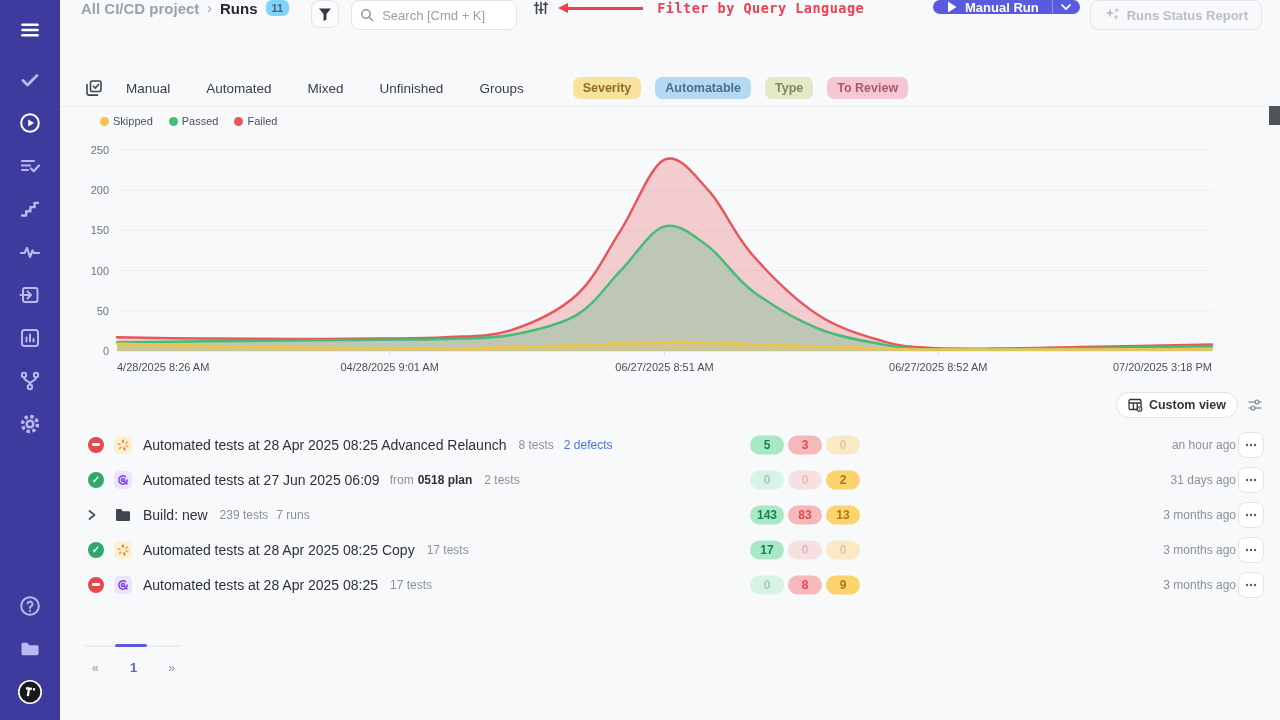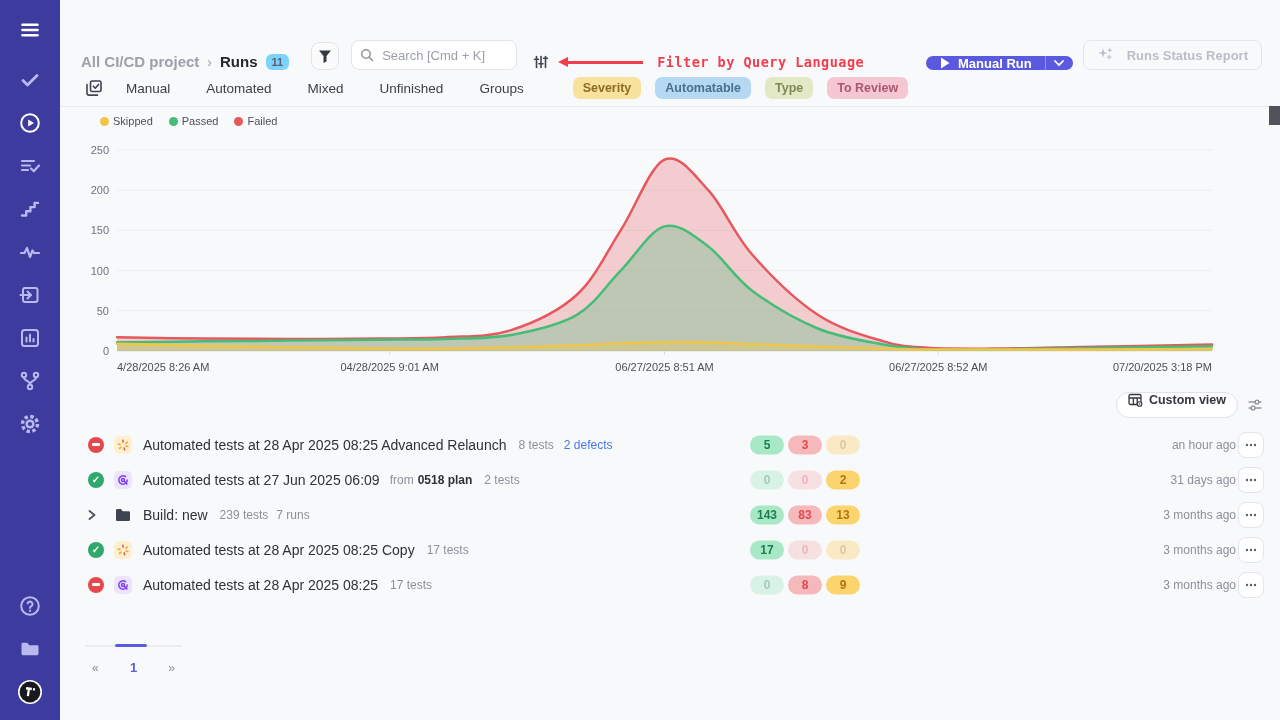--- a/index.html
+++ b/index.html
@@ -10,59 +10,59 @@
   .sidebar{width:60px;background:#3d3b9e;display:flex;flex-direction:column;align-items:center;padding-top:18px;box-sizing:border-box;flex-shrink:0}
   .side-icon{width:24px;height:24px;display:flex;align-items:center;justify-content:center;color:#b9b8ef;margin-bottom:19px;cursor:pointer}
   .side-icon.first{margin-bottom:26px}
   .side-icon.active{color:#ffffff}
   .side-spacer{flex:1}
   .logo-wrap{margin-bottom:16px}
 
   
   .main{flex:1;position:relative;min-width:0}
 
-  header{display:flex;align-items:flex-end;height:70px;padding:0 18px 0 21px;box-sizing:border-box}
+  header{display:flex;align-items:flex-start;height:70px;padding:0 18px 0 21px;box-sizing:border-box}
   .crumb-project{color:#9ba1ab;font-weight:700;font-size:15px}
   .crumb-sep{color:#9ba1ab;font-size:14px;margin:0 8px}
   .crumb-current{color:#23262b;font-weight:700;font-size:15px}
   .crumb-count{background:#7dd3fc;color:#596070;font-size:11px;font-weight:600;border-radius:6px;padding:2px 6px;margin-left:8px}
   .btn-funnel{width:26px;height:26px;border:1px solid #e2e4e9;border-radius:8px;background:#fbfbfc;display:flex;align-items:center;justify-content:center;margin-left:22px;cursor:pointer}
   .search-box{margin-left:12px;width:166px;height:30px;background:#fff;border:1px solid #e2e4e9;border-radius:8px;display:flex;align-items:center;padding:0 8px;box-sizing:border-box}
   .search-box input{border:none;outline:none;background:transparent;font-size:13px;color:#3a3f47;width:120px;margin-left:6px;font-family:"Liberation Sans",sans-serif}
   .search-box input::placeholder{color:#9aa0a8}
   .ql-icon{margin-left:16px;display:flex;align-items:center;cursor:pointer}
   .annotation{display:flex;align-items:center;margin-left:9px}
   .arrow-head{width:0;height:0;border-top:5px solid transparent;border-bottom:5px solid transparent;border-right:10px solid #f13d4e}
   .arrow-shaft{width:76px;height:3px;background:#f13d4e;margin-left:-1px}
   .ann-text{font-family:"DejaVu Sans Mono",monospace;font-weight:700;font-size:13.5px;color:#f13d4e;margin-left:14px;letter-spacing:.5px}
   .hspacer{flex:1}
   .btn-manual{display:flex;align-items:stretch;height:14px;background:#5a5ae0;border-radius:8px;color:#fff;overflow:hidden;cursor:pointer}
   .mr-main{display:flex;align-items:center;gap:8px;padding:0 13px 0 14px;font-size:13px;font-weight:700}
   .mr-div{width:1px;background:rgba(255,255,255,.35)}
   .mr-caret{width:27px;display:flex;align-items:center;justify-content:center}
-  .btn-report{margin-left:10px;height:30px;border:1px solid #e3e5ea;border-radius:8px;background:transparent;display:flex;align-items:center;gap:14px;padding:0 13px;font-size:13px;font-weight:700;color:#b9bec8;box-sizing:border-box;cursor:pointer}
+  .btn-report{margin-left:10px;height:30px;border:1px solid #e3e5ea;border-radius:8px;background:transparent;display:flex;align-items:center;gap:7px;padding:0 13px;font-size:13px;font-weight:700;color:#b9bec8;box-sizing:border-box;cursor:pointer}
 
   
   .tabsrow{display:flex;align-items:center;height:36px;padding-left:25px;border-bottom:1px solid #ececf0}
   .tabs-icon{display:flex;align-items:center;margin-right:23px;cursor:pointer}
   .tab{font-size:13.5px;color:#3a3f47;font-weight:500;margin-right:36px;cursor:pointer}
   .filter-pill{border-radius:7px;padding:4px 10px;font-size:12.5px;font-weight:600;margin-right:14px;cursor:pointer}
   .pillgap{width:13px}
 
   
   .chart-wrap{position:relative;height:278px}
   .legend{position:absolute;left:40px;top:8px;display:flex;gap:16px;z-index:2}
   .legend-item{display:flex;align-items:center;gap:4px;font-size:11px;color:#4b5058;cursor:pointer}
   .legend-dot{width:9px;height:9px;border-radius:50%}
   #chart-svg{position:absolute;left:0;top:0}
   .scroll-thumb{position:absolute;right:0;top:-1px;width:11px;height:19px;background:#505359;z-index:3}
 
   
   .list-toolbar{position:relative;height:40px}
-  .btn-customview{position:absolute;right:42px;top:7px;height:26px;border:1px solid #e0e2e7;border-radius:13px;background:#fff;display:flex;align-items:flex-start;gap:6px;padding:0 11px;font-size:12.5px;font-weight:600;color:#33373d;box-sizing:border-box;cursor:pointer}
+  .btn-customview{position:absolute;right:42px;top:7px;height:26px;border:1px solid #e0e2e7;border-radius:13px;background:#fff;display:flex;align-items:center;gap:6px;padding:0 11px;font-size:12.5px;font-weight:600;color:#33373d;box-sizing:border-box;cursor:pointer}
   .toolbar-sliders{position:absolute;right:17px;top:13px;cursor:pointer}
 
   
   .rows{margin-top:2px}
   .row{position:relative;height:35px;display:flex;align-items:center;padding-left:28px;cursor:pointer}
   .st{width:16px;height:16px;border-radius:50%;display:inline-flex;align-items:center;justify-content:center;margin-right:10px;flex-shrink:0}
   .st.failed{background:#e5484d}
   .st.failed::after{content:"";width:8px;height:2.4px;background:#fff;border-radius:1px}
   .st.passed{background:#2fa86c;color:#fff;font-size:10px;font-weight:700}
   .st.passed::after{content:"\2713"}

